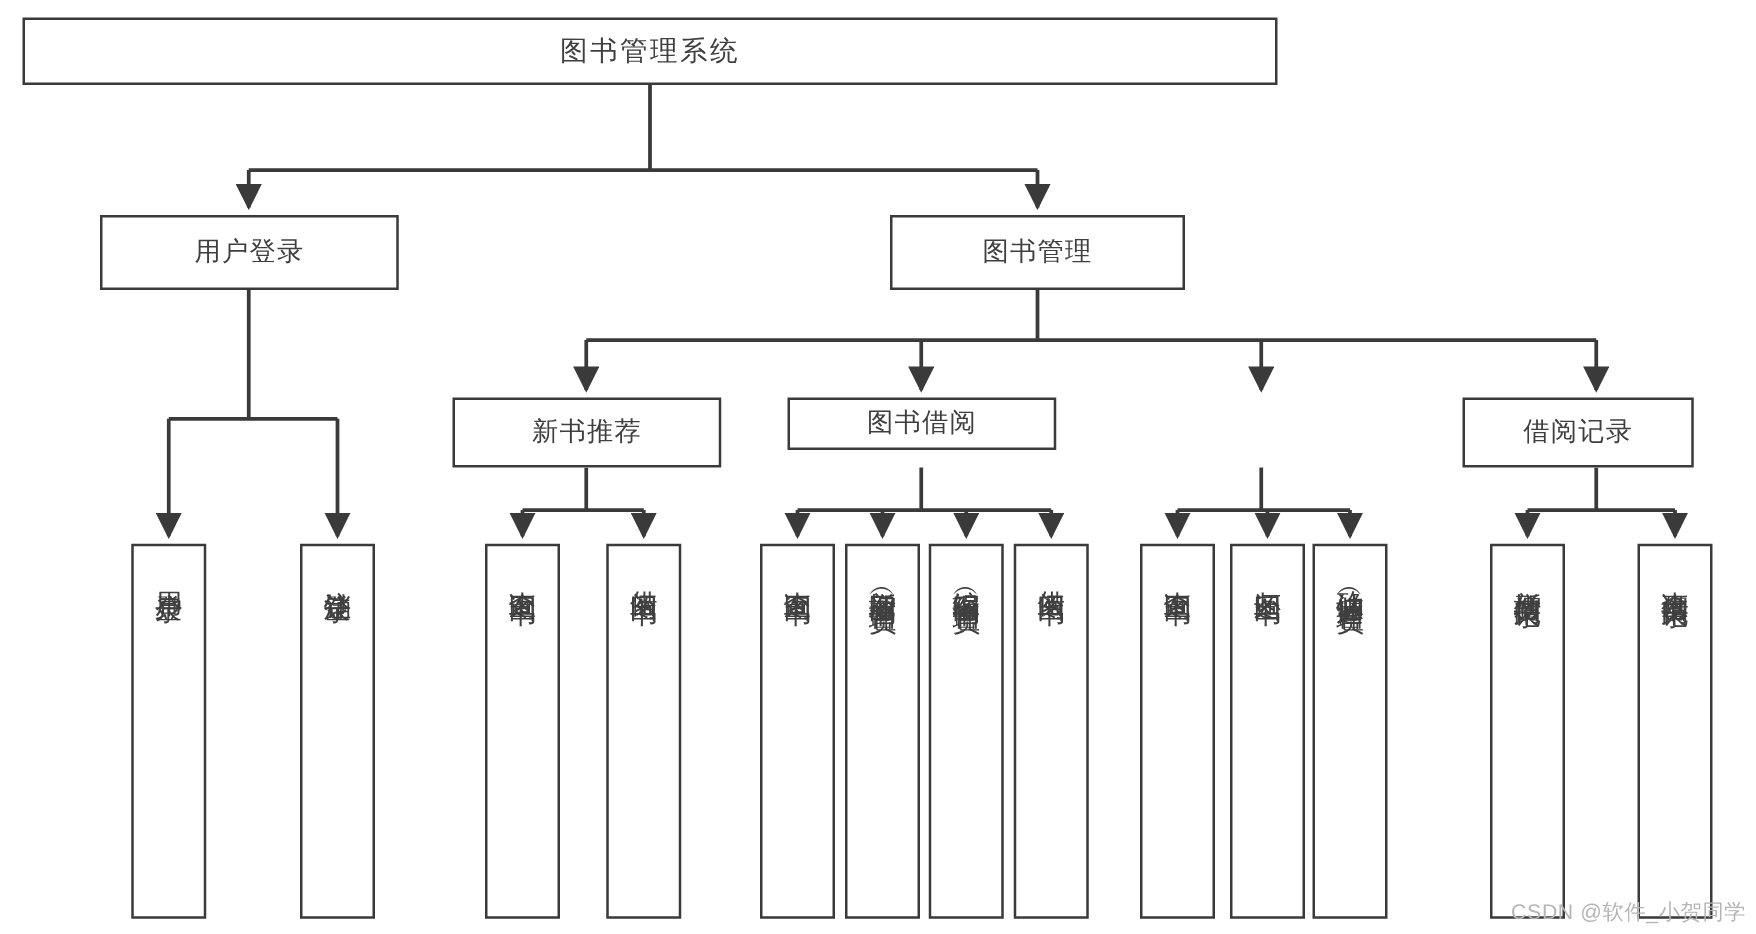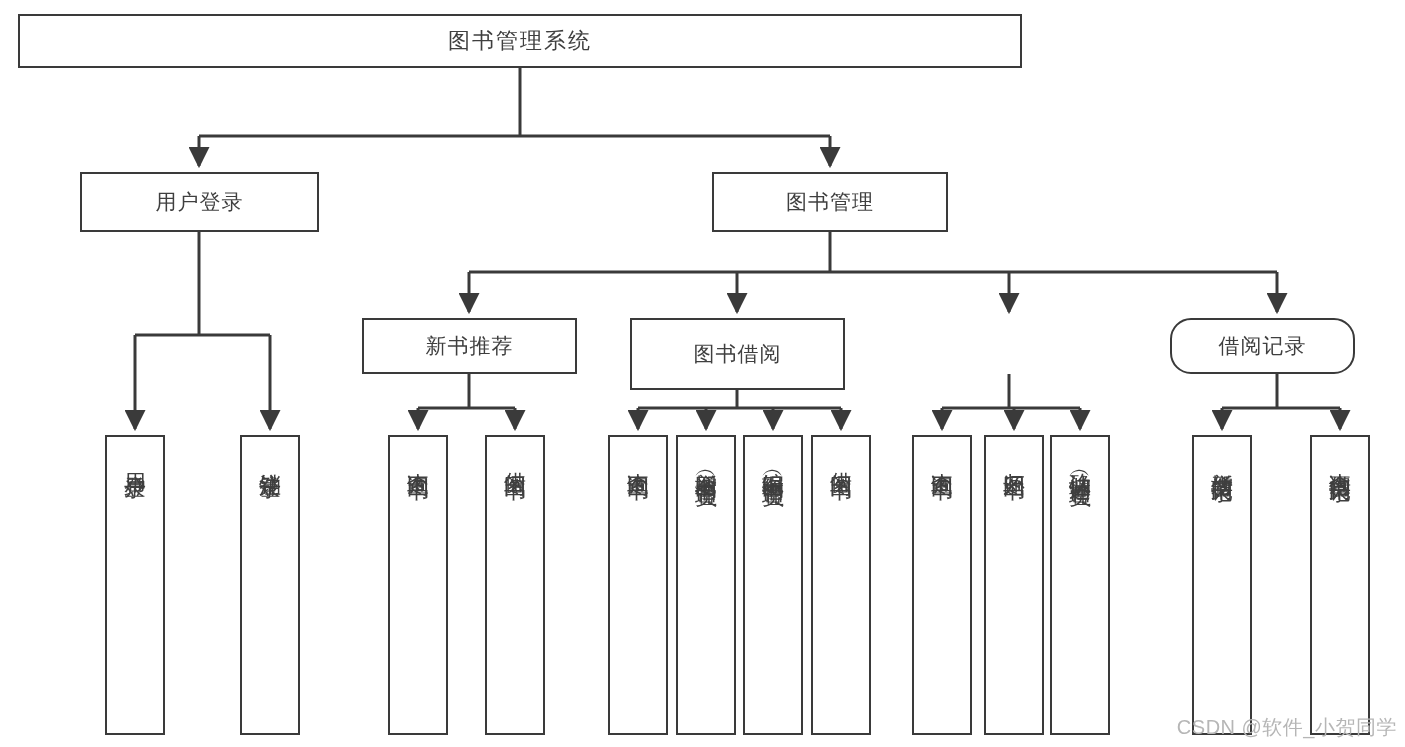--- a/index.html
+++ b/index.html
@@ -58,21 +58,21 @@
     line-height: 1.28;
     letter-spacing: 2px;
     color: #3f3f3f;
     text-align: left;
     white-space: nowrap;
   }
   #watermark {
     position: absolute;
     right: 8px;
     bottom: 6px;
-    font-size: 20px;
+    font-size: 17px;
     color: #b6b6b6;
     letter-spacing: 0.5px;
     white-space: nowrap;
     user-select: none;
   }
 </style>
 </head>
 <body>
 
 <div id="diagram-root">
@@ -137,26 +137,26 @@
   </div>
 
   <div class="node node-h" style="left:362px; top:318px; width:215px; height:56px;">
     <span>新书推荐</span>
   </div>
 
   <div class="node node-h" style="left:712px; top:172px; width:236px; height:60px;">
     <span>图书管理</span>
   </div>
 
-  <div class="node node-h" style="left:630px; top:318px; width:215px; height:72px;">
+  <div class="node node-h" style="left:630px; top:318px; width:215px; height:42px;">
     <span>图书借阅</span>
   </div>
 
 
-  <div class="node node-h" style="left:1170px; top:318px; width:185px; height:56px;border-radius:21px;">
+  <div class="node node-h" style="left:1170px; top:318px; width:185px; height:56px;">
     <span>借阅记录</span>
   </div>
 
   <div class="node node-v" style="left:105px; top:435px; width:60px; height:300px;">
     <span class="vtext">用户登录</span>
   </div>
 
   <div class="node node-v" style="left:240px; top:435px; width:60px; height:300px;">
     <span class="vtext">注销登录</span>
   </div>

